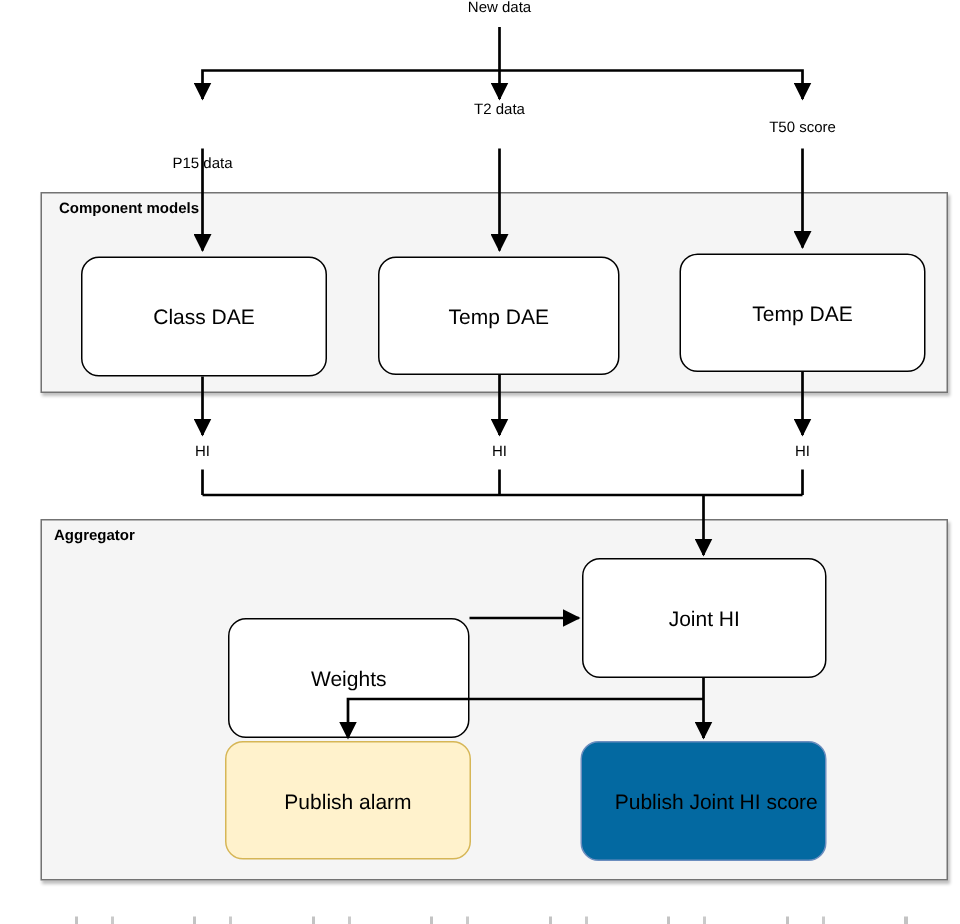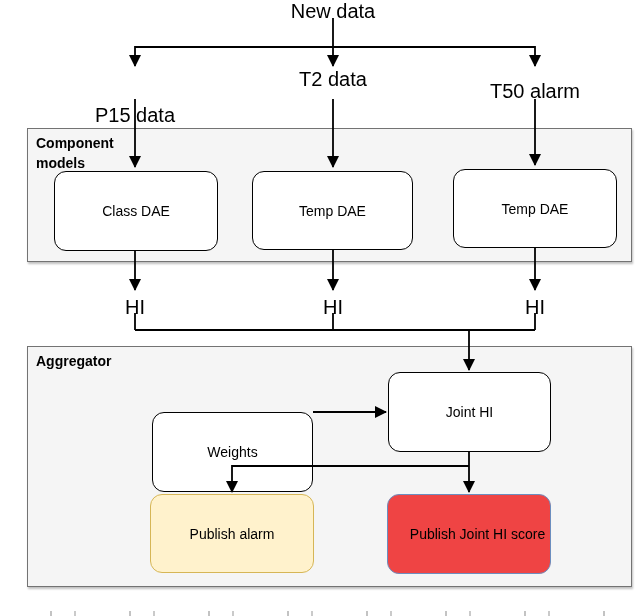--- a/index.html
+++ b/index.html
@@ -5,32 +5,32 @@
   html,body{margin:0;padding:0;background:#ffffff;}
   .canvas{
     position:relative;width:640px;height:616px;background:#ffffff;
     font-family:"Liberation Sans", sans-serif;color:#000;overflow:hidden;
   }
   .container-box{
     position:absolute;background:#f5f5f5;border:1.5px solid #737373;
     box-shadow:1px 2px 2px rgba(0,0,0,0.25);box-sizing:border-box;z-index:1;
   }
   .container-label{
-    position:absolute;top:4px;left:8px;font-size:14px;font-weight:bold;
-    line-height:1.45;white-space:pre-line;
+    position:absolute;top:4px;left:8px;font-size:10px;font-weight:bold;
+    line-height:1.45;white-space:pre-line;text-align:center;
   }
   .node{
     position:absolute;background:#ffffff;border:1.7px solid #000000;border-radius:12px;
     display:flex;align-items:center;justify-content:center;text-align:left;
     font-size:14px;box-sizing:border-box;z-index:2;
   }
   .node.alarm{background:#fff2cc;border:1.3px solid #d6b656;}
-  .node.score{background:#ef4444;border:1.3px solid #6c8ebf;padding-left:17px;}
+  .node.score{background:#0369a1;border:1.3px solid #6c8ebf;padding-left:17px;}
   .float-label{
-    position:absolute;font-size:20px;text-align:center;z-index:3;line-height:1.1;
+    position:absolute;font-size:10px;text-align:center;z-index:3;line-height:1.1;
   }
   svg.connectors{
     position:absolute;left:0;top:0;z-index:5;pointer-events:none;
   }
   .caption-remnant{
     position:absolute;left:16px;top:611px;width:604px;height:5px;opacity:.45;
     background:repeating-linear-gradient(90deg,
       transparent 0 34px, #7a7a7a 34px 36px, transparent 36px 58px,
       #8a8a8a 58px 60px, transparent 60px 79px);
   }
@@ -85,21 +85,21 @@
   <div class="node" id="node-joint-hi">
     <span>Joint HI</span>
   </div>
   <div class="node score" id="node-publish-score">
     <span>Publish Joint HI score</span>
   </div>
 
   <div class="float-label" id="lbl-new-data">New data</div>
   <div class="float-label" id="lbl-p15">P15 data</div>
   <div class="float-label" id="lbl-t2">T2 data</div>
-  <div class="float-label" id="lbl-t50">T50 alarm</div>
+  <div class="float-label" id="lbl-t50">T50 score</div>
   <div class="float-label" id="lbl-hi-1">HI</div>
   <div class="float-label" id="lbl-hi-2">HI</div>
   <div class="float-label" id="lbl-hi-3">HI</div>
 
   <svg class="connectors" width="640" height="616" viewBox="0 0 640 616">
     <defs>
       <marker id="arr" viewBox="0 0 12 12" refX="11" refY="6" markerWidth="12" markerHeight="12" orient="auto" markerUnits="userSpaceOnUse">
         <path d="M0,0 L12,6 L0,12 Z" fill="#000000"></path>
       </marker>
     </defs>

